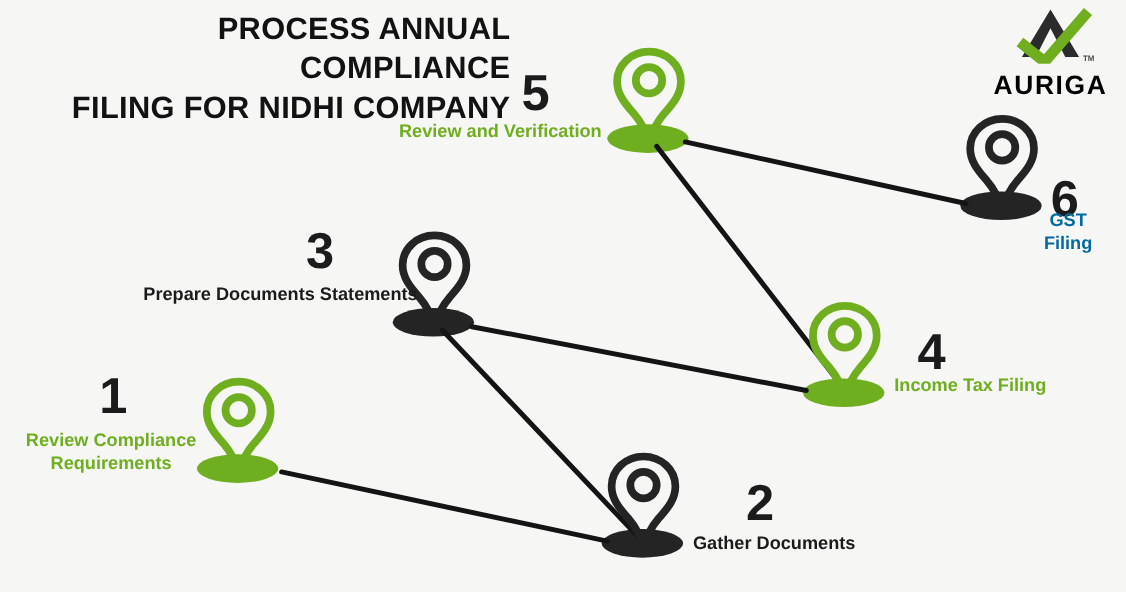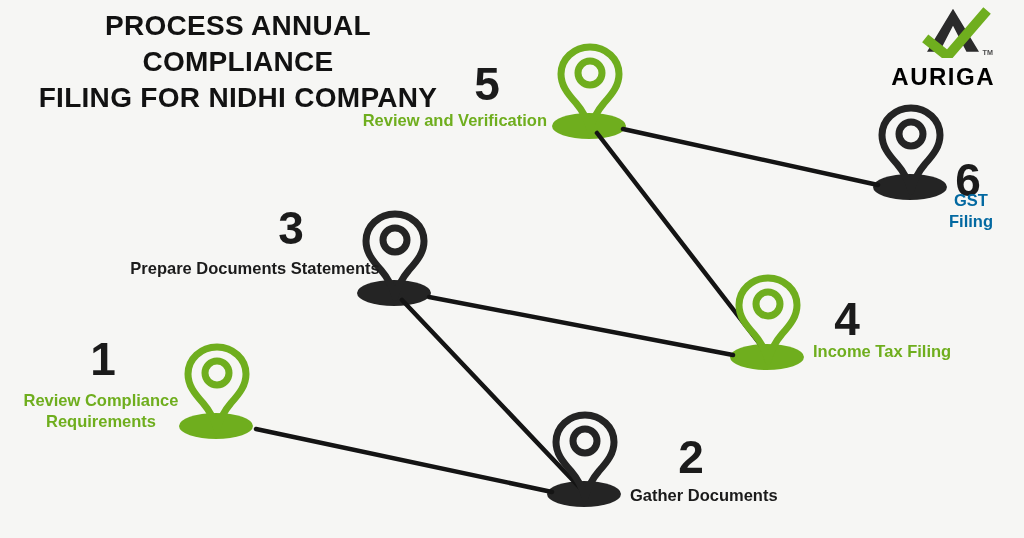--- a/index.html
+++ b/index.html
@@ -13,33 +13,33 @@
     width: 1024px;
     height: 538px;
     background: #f6f6f4;
     overflow: hidden;
   }
   .title {
     position: absolute;
     left: 12px;
     top: 8px;
     width: 452px;
-    text-align: center;
+    text-align: right;
     font-size: 28px;
     line-height: 36px;
     font-weight: bold;
     letter-spacing: 0.3px;
     color: #121212;
   }
   .logo {
     position: absolute;
-    right: 29px;
+    right: 14px;
     top: 6px;
     width: 110px;
-    text-align: right;
+    text-align: center;
   }
   .logo .brand {
     margin-top: 1px;
     font-size: 24px;
     font-weight: bold;
     letter-spacing: 1.5px;
     color: #000000;
   }
   #diagram-svg {
     position: absolute;

